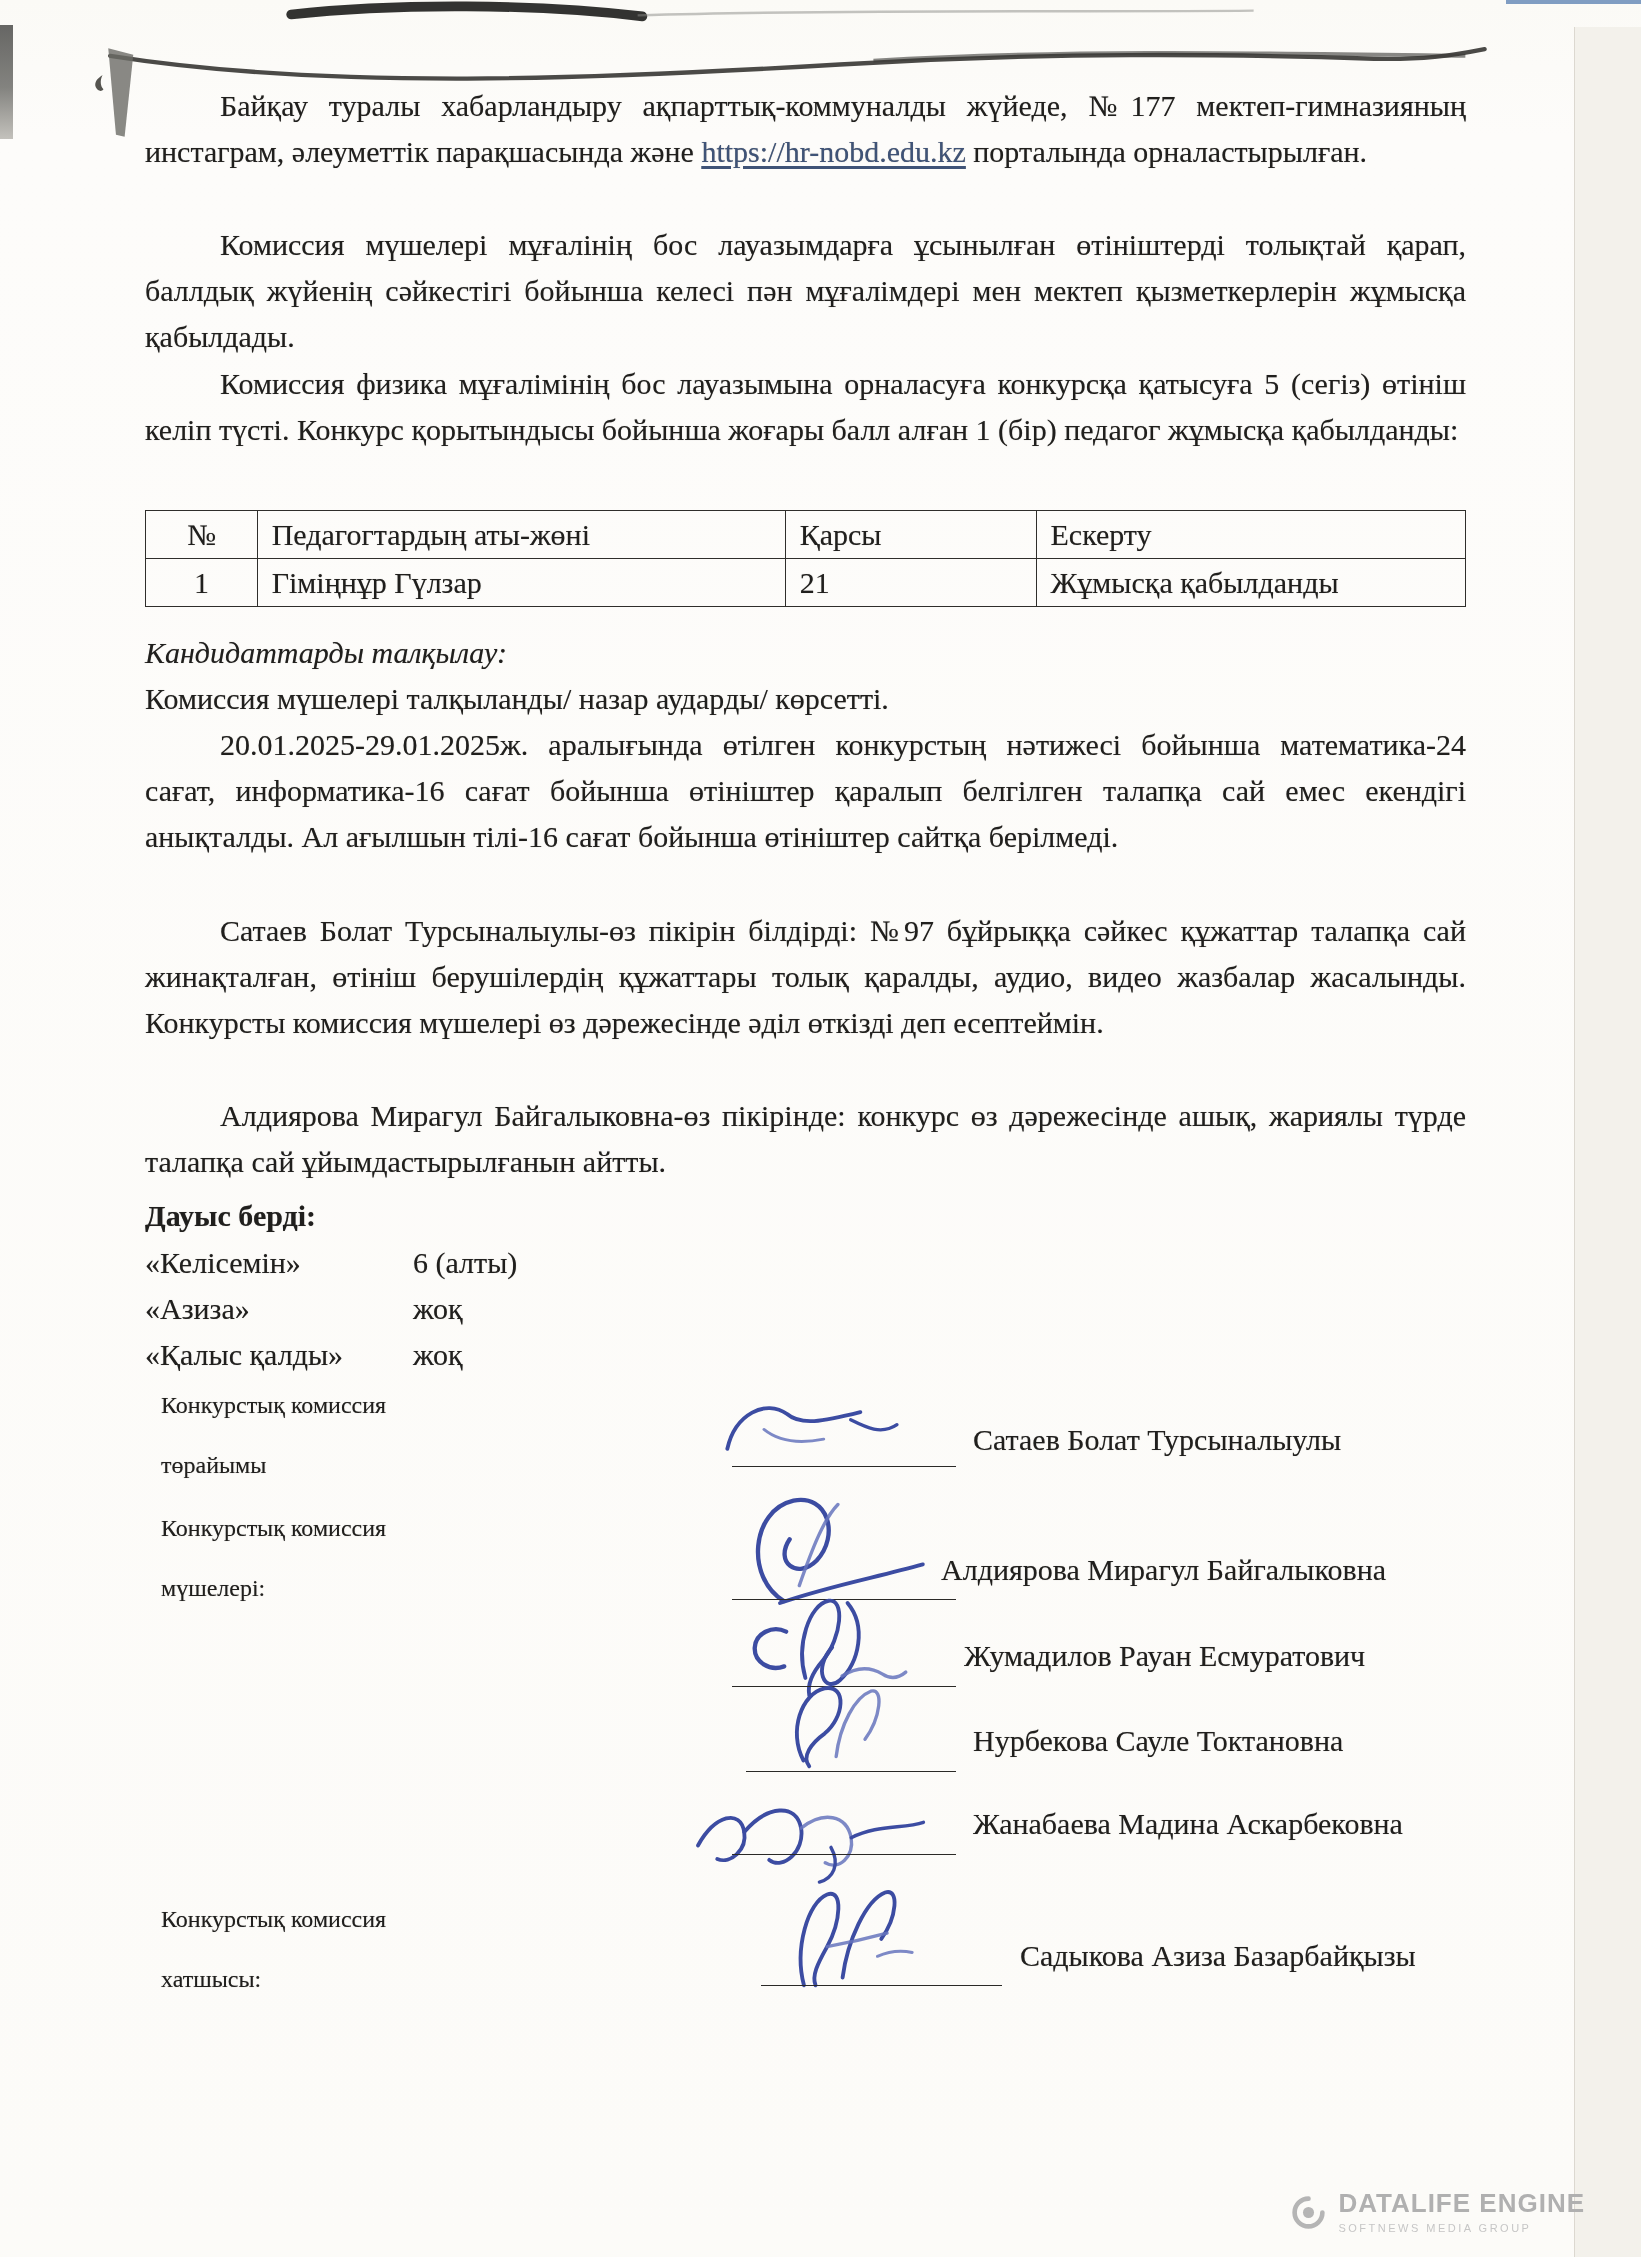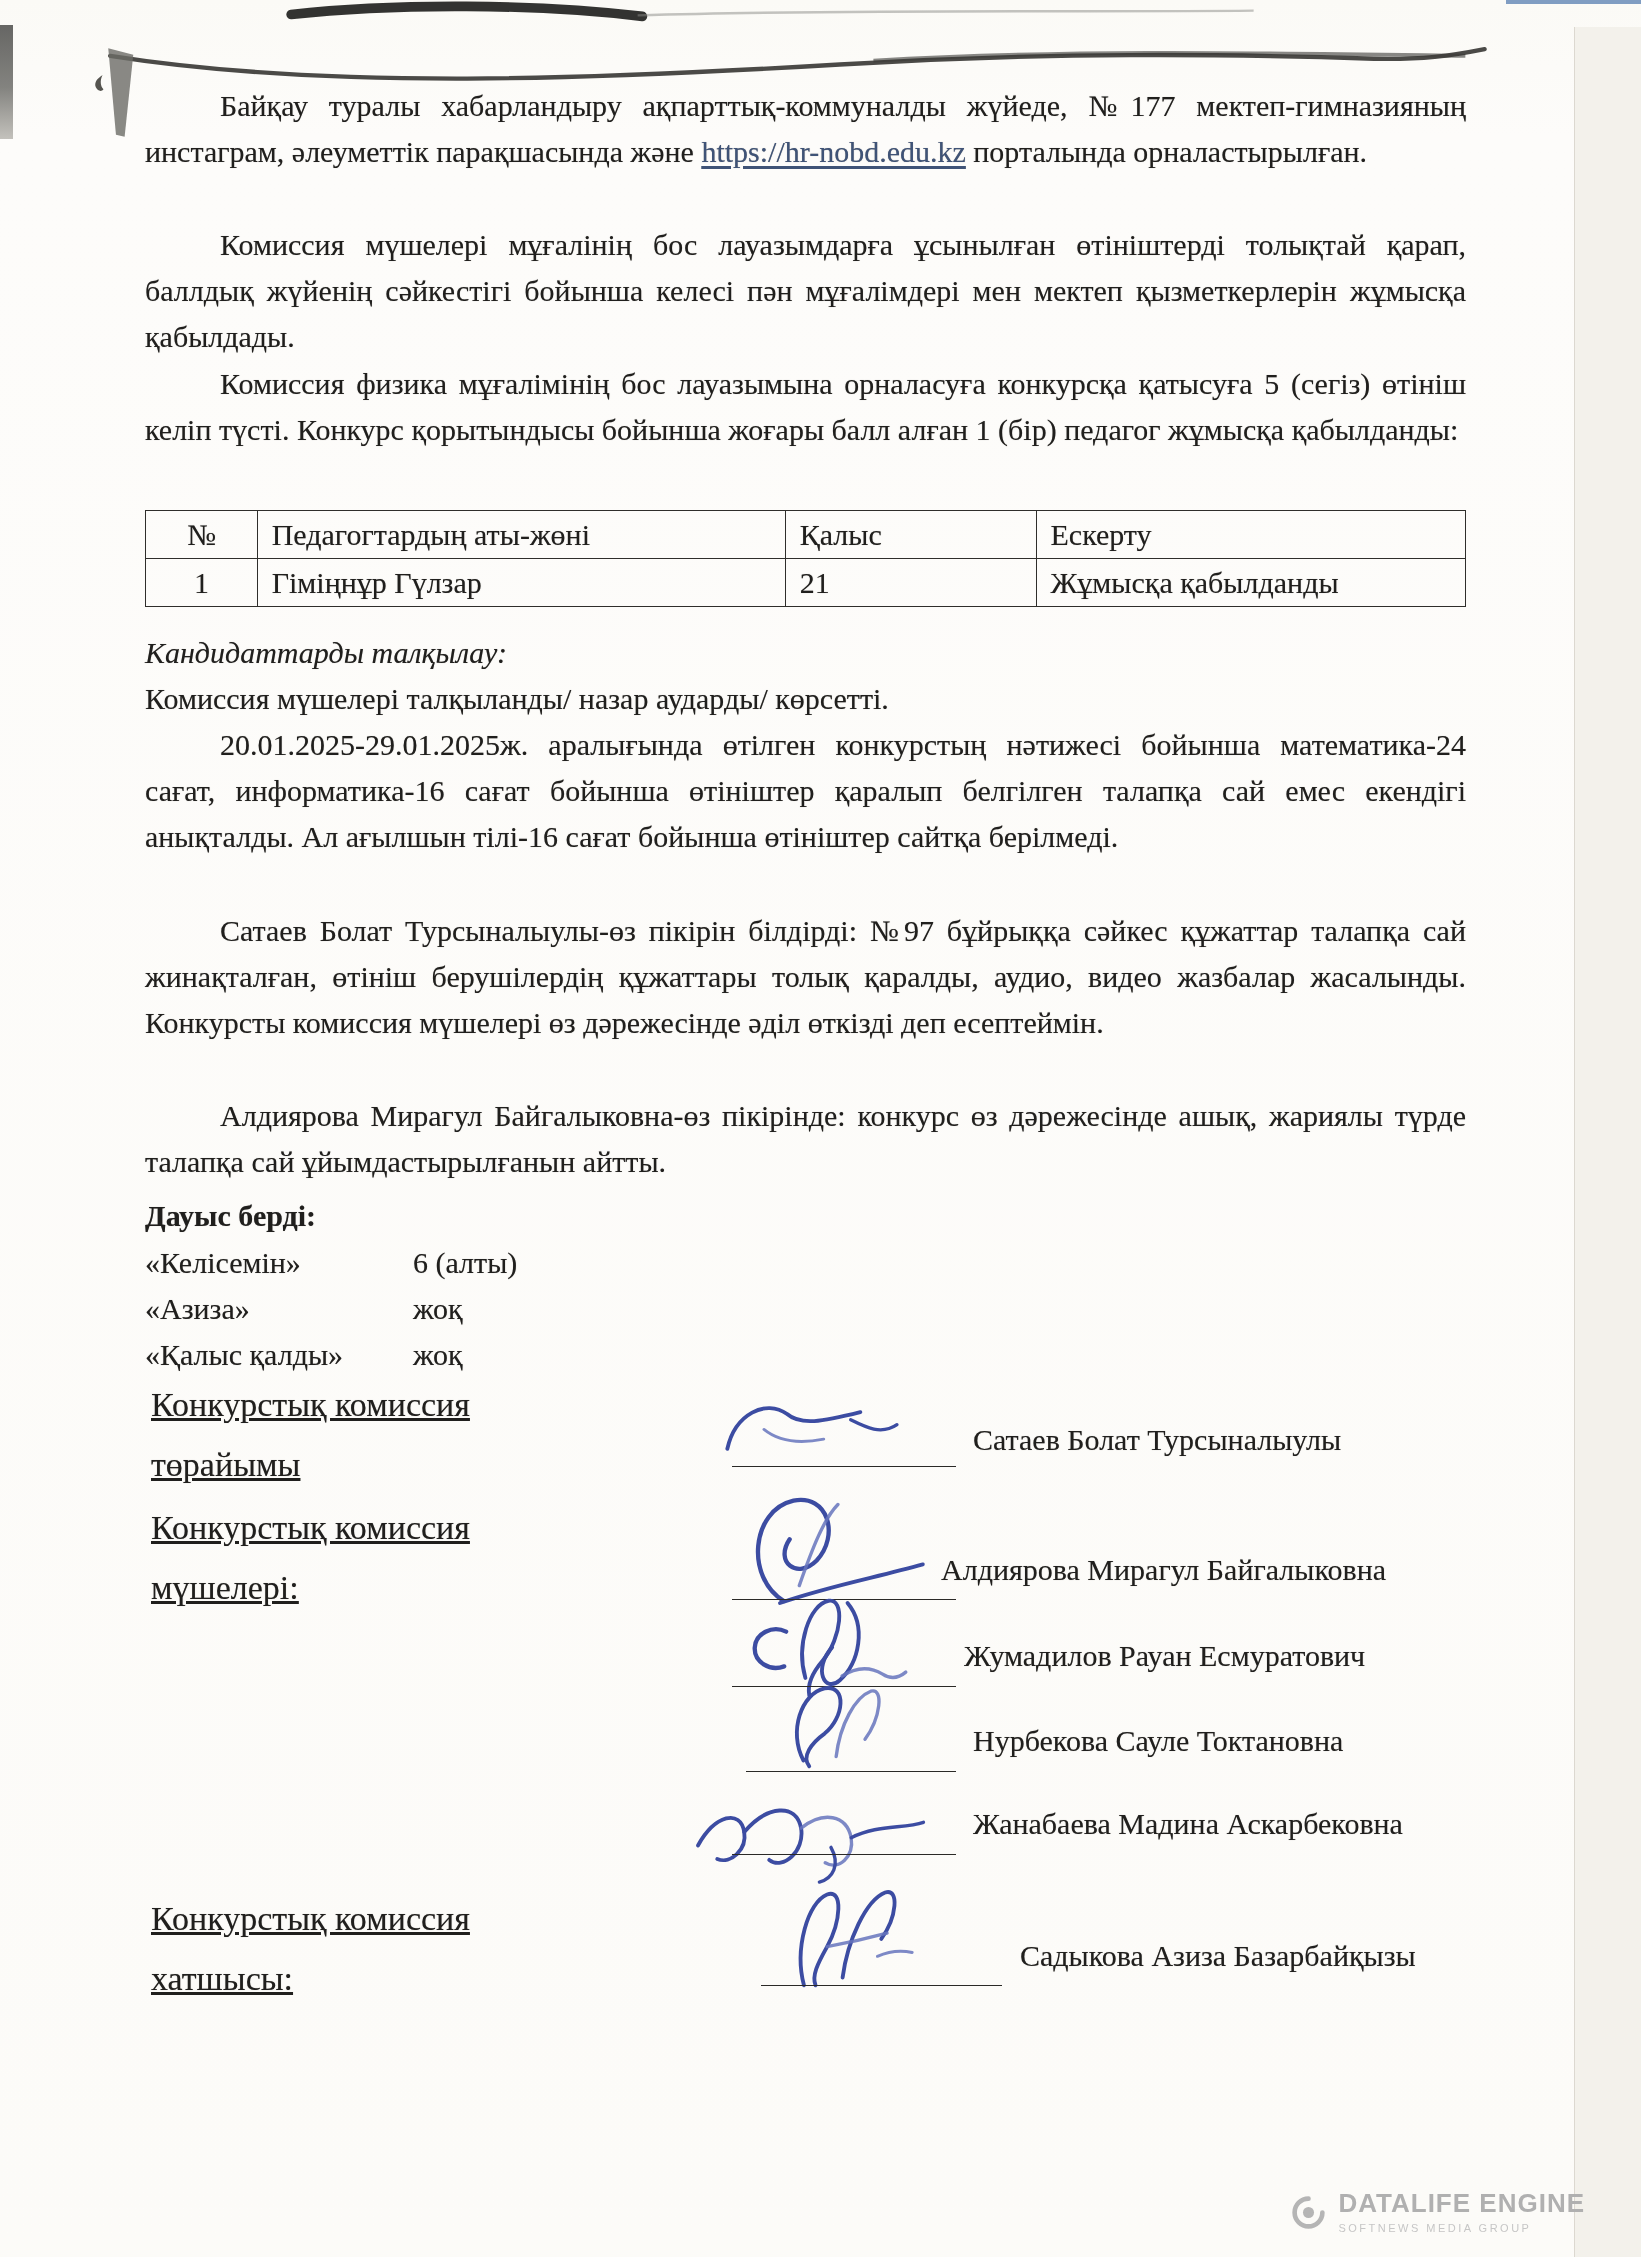--- a/index.html
+++ b/index.html
@@ -54,22 +54,22 @@
   .ktable .c-name { width:40%;margin-top:27px; }
   .ktable .c-score { width:19%; }
   .ktable .c-note { width:32.5%; }
 
   
   .vote-row { position:absolute; left:0; width:676px; font-size:30px; line-height:46px; text-shadow:0 0 0.7px rgba(45,44,40,.5); }
   .vote-row .v-val { position:absolute; left:268px; }
 
   
   .sig-label {
-    position:absolute; left:6px; width:328px;
-    font-size:34px; line-height:60px; text-shadow:0 0 0.7px rgba(45,44,40,.5);text-decoration:underline;
+    position:absolute; left:16px; width:328px;
+    font-size:24px; line-height:60px; text-shadow:0 0 0.7px rgba(45,44,40,.5);
   }
   .sig-line { position:absolute; height:0; border-top:1.9px solid #2b2a27; }
   .sig-name { position:absolute; font-size:30px; white-space:nowrap; text-shadow:0 0 0.7px rgba(45,44,40,.5); }
   .sig-svg { position:absolute; overflow:visible; pointer-events:none; }
   .ink { fill:none; stroke:#3c4ca2; stroke-linecap:round; stroke-linejoin:round; }
   .ink2 { fill:none; stroke:#6674bd; stroke-linecap:round; stroke-linejoin:round; opacity:.85; }
 
   
   .watermark {
     position:absolute; right:56px; bottom:23px;
@@ -104,21 +104,21 @@
 
     <p class="para indent" style="top:222px">Комиссия мүшелері мұғалінің бос лауазымдарға ұсынылған өтініштерді толықтай қарап, баллдық жүйенің сәйкестігі бойынша келесі пән мұғалімдері мен мектеп қызметкерлерін жұмысқа қабылдады.</p>
 
     <p class="para indent" style="top:361px">Комиссия физика мұғалімінің бос лауазымына орналасуға конкурсқа қатысуға 5 (сегіз) өтініш келіп түсті. Конкурс қорытындысы бойынша жоғары балл алған 1 (бір) педагог жұмысқа қабылданды:</p>
 
     <table class="ktable">
       <tbody>
         <tr>
           <td class="c-num">№</td>
           <td class="c-name">Педагогтардың аты-жөні</td>
-          <td class="c-score">Қалыс</td>
+          <td class="c-score">Қарсы</td>
           <td class="c-note">Ескерту</td>
         </tr>
         <tr>
           <td class="c-num">1</td>
           <td class="c-name">Гіміңнұр Гүлзар</td>
           <td class="c-score">21</td>
           <td class="c-note">Жұмысқа қабылданды</td>
         </tr>
       </tbody>
     </table>

